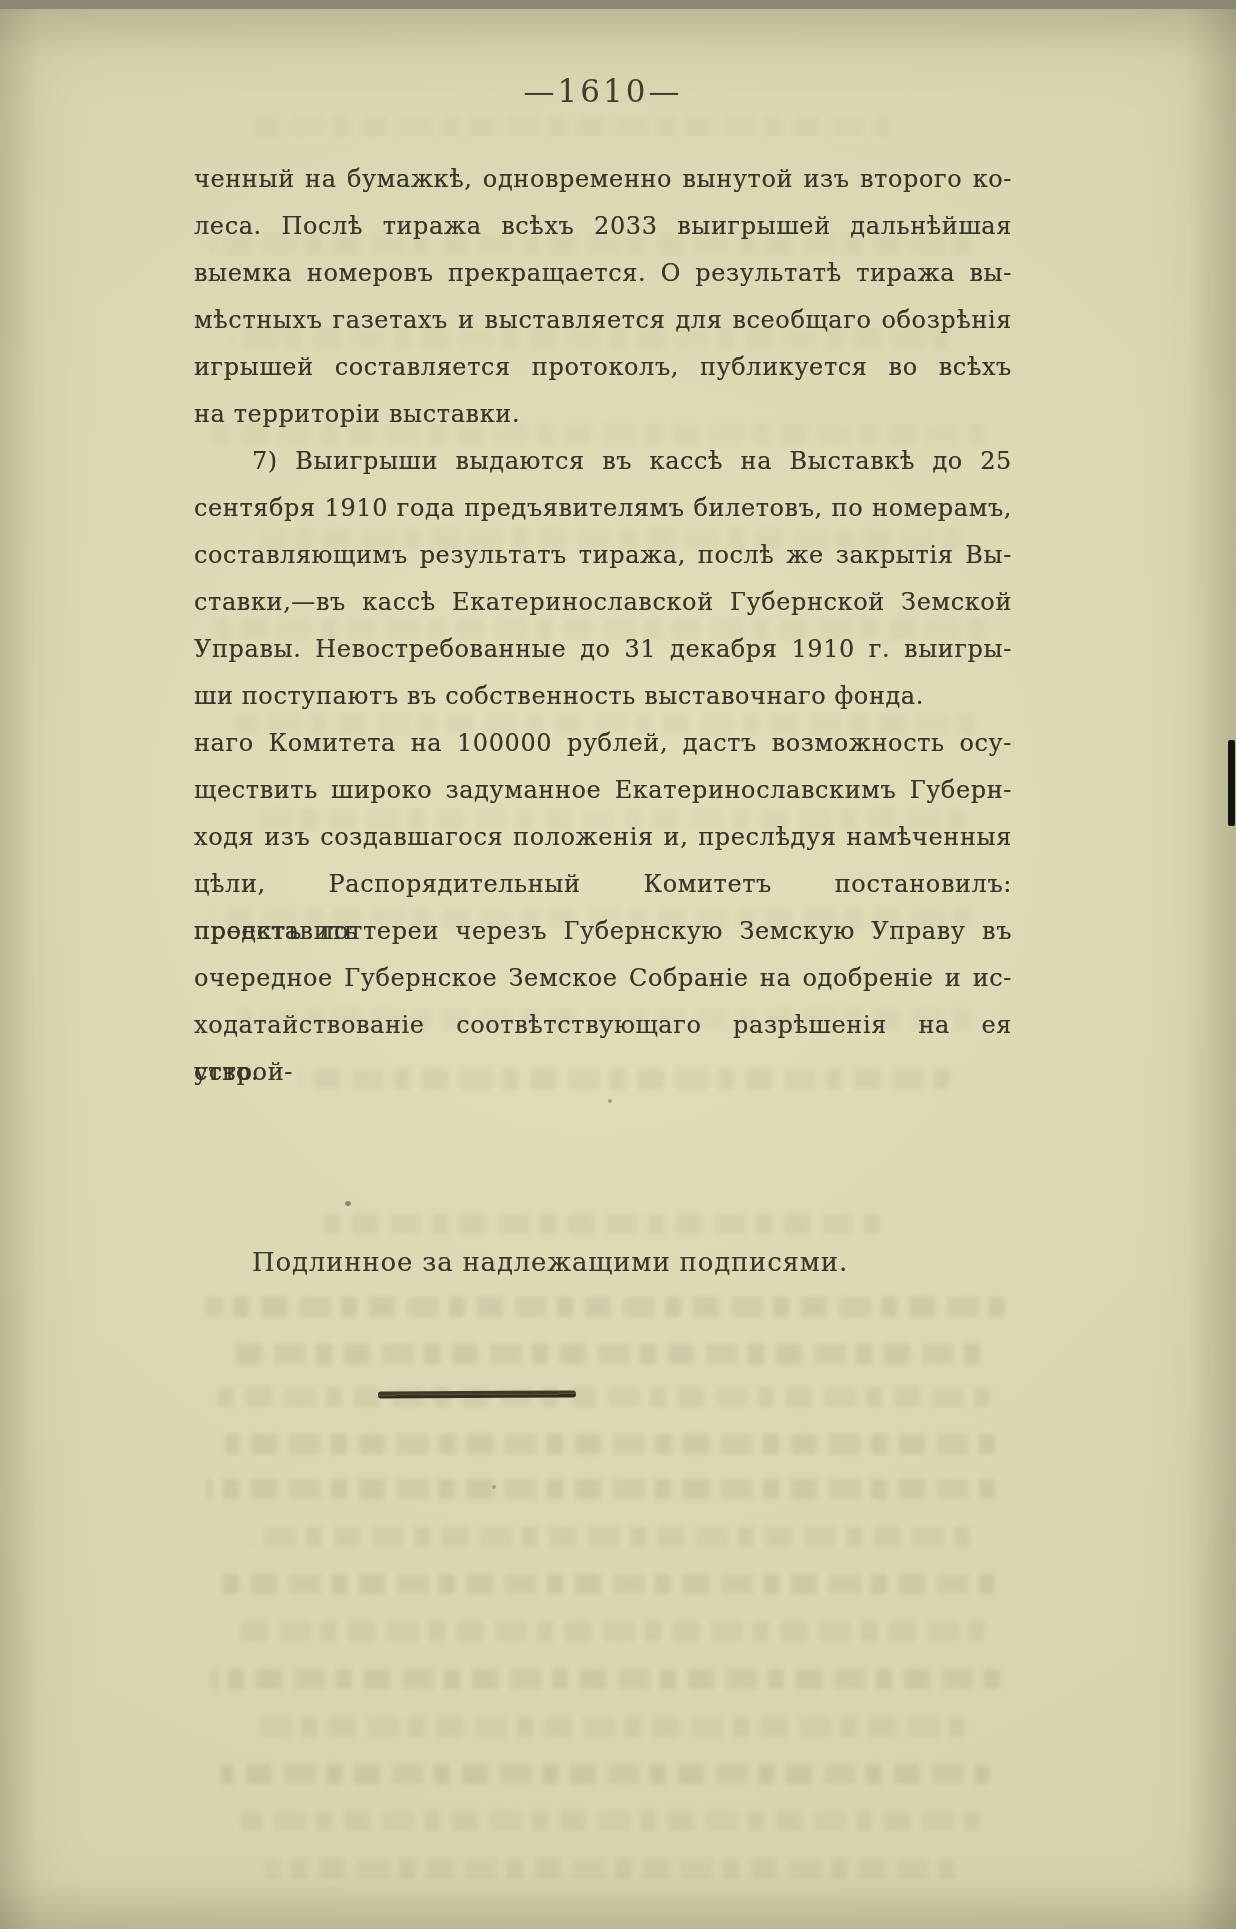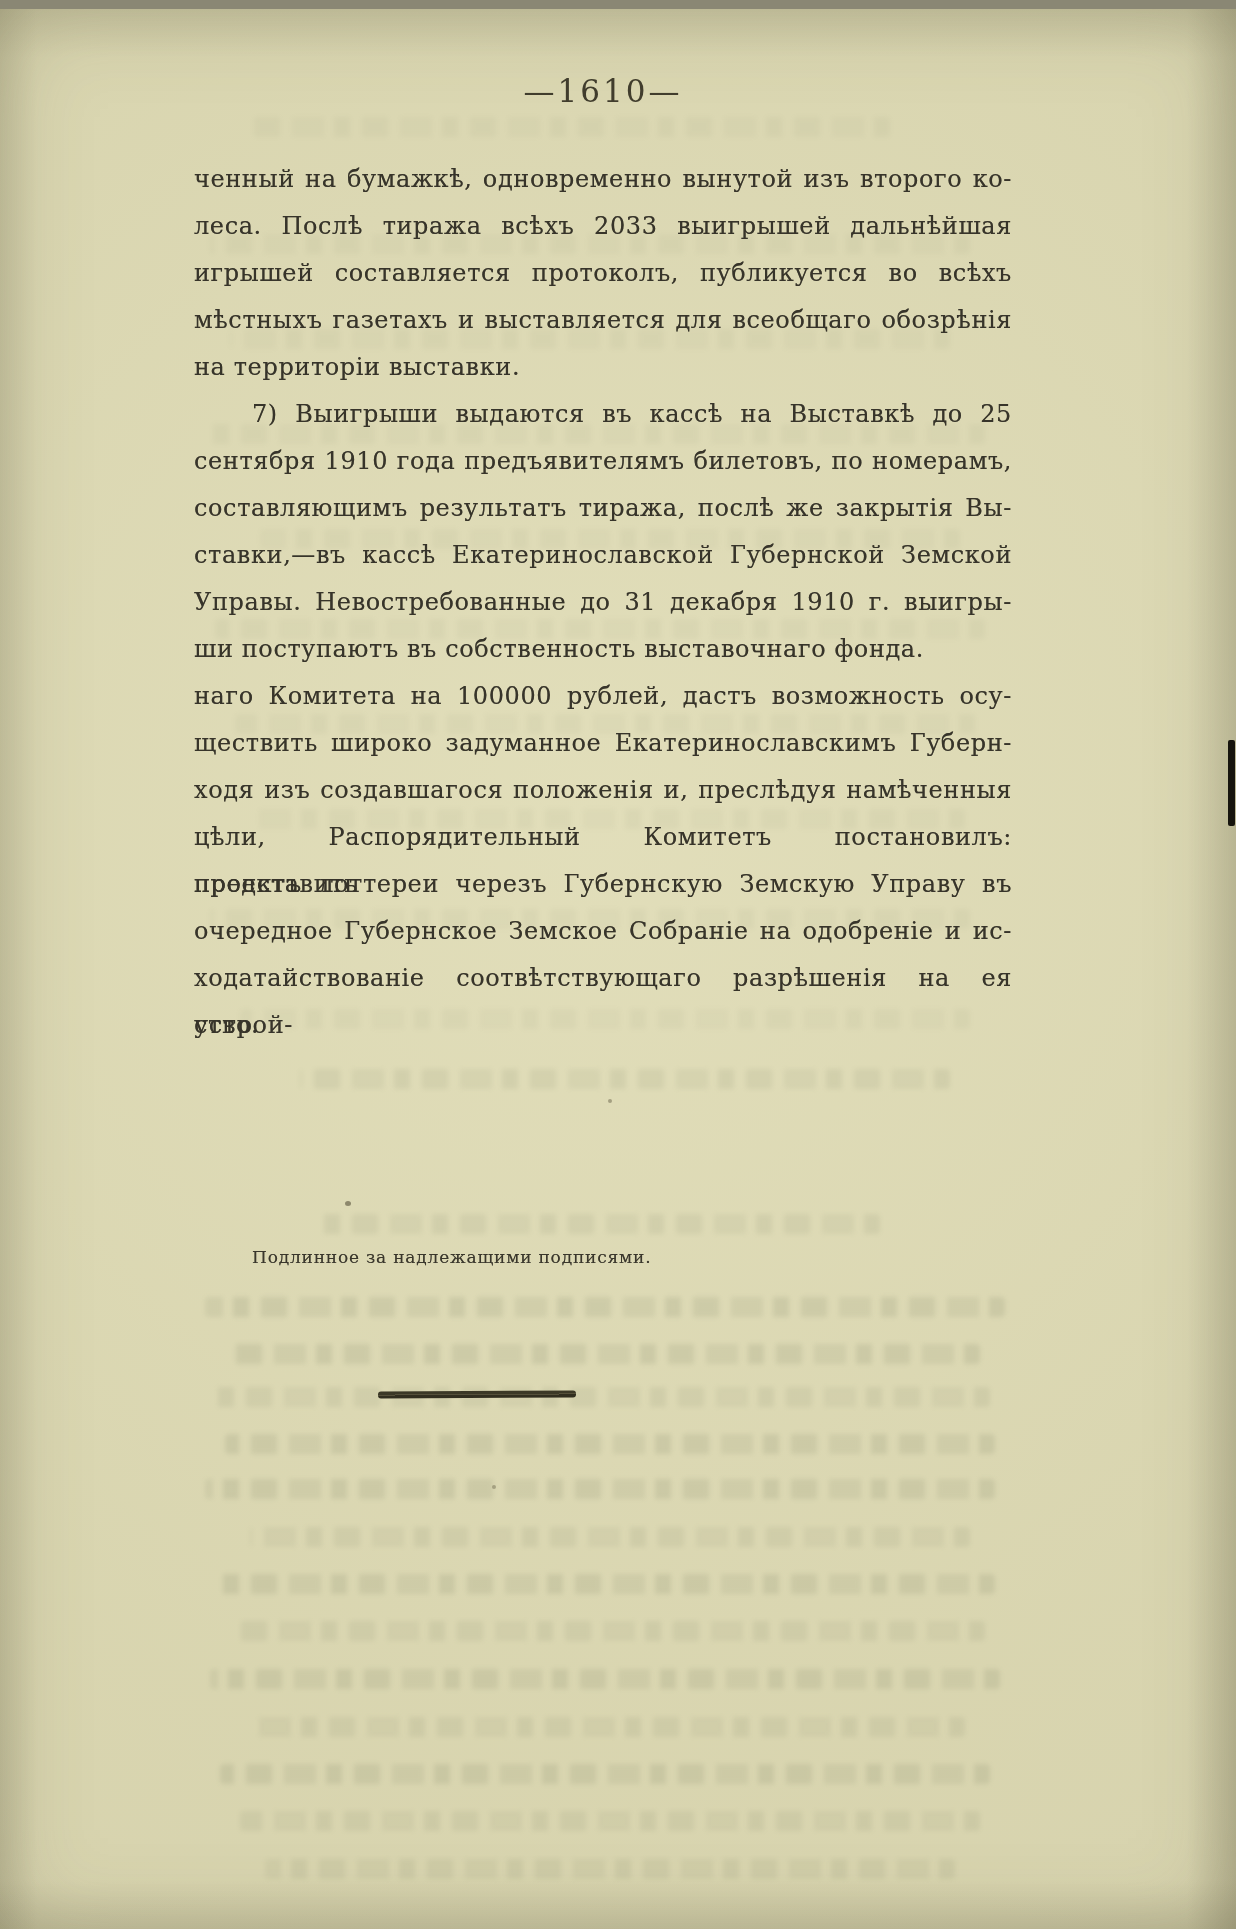--- a/index.html
+++ b/index.html
@@ -24,21 +24,21 @@
   .tline{
     font-size:24px;line-height:47px;height:47px;
     text-align:justify;text-align-last:justify;
     letter-spacing:.6px;
     text-shadow:0 0 .6px rgba(55,52,42,.55);
   }
   .tline.first{ text-indent:58px; }
   .tline.last{ text-align-last:left; }
   .closing{
     position:absolute;top:1238px;left:252px;
-    font-size:17px;color:#3a372c;letter-spacing:.8px;
+    font-size:26px;color:#3a372c;letter-spacing:.8px;
     text-shadow:0 0 .6px rgba(55,52,42,.5);
   }
   .divider{
     position:absolute;top:1382px;left:378px;width:198px;height:7px;
     background:linear-gradient(180deg,#3c3927 0 3px,#55503a 3px 4px,#312e1f 4px 7px);
     border-radius:3px;transform:rotate(-.35deg);
   }
   .ghost{
     position:absolute;height:20px;border-radius:4px;
     filter:blur(2.5px);transform:scaleX(-1);
@@ -85,22 +85,23 @@
   <div class="ghost g-soft" style="left:240px;top:1802px;width:740px;"></div>
   <div class="ghost g-soft" style="left:265px;top:1850px;width:690px;"></div>
 
   <div class="pagenum">—1610—</div>
 
   <div class="body-text">
 
     <div>
       <div class="tline">ченный на бумажкѣ, одновременно вынутой изъ второго ко-</div>
       <div class="tline">леса. Послѣ тиража всѣхъ 2033 выигрышей дальнѣйшая</div>
+      <div class="tline">выемка номеровъ прекращается. О результатѣ тиража вы-</div>
+      <div class="tline">мѣстныхъ газетахъ и выставляется для всеобщаго обозрѣнія</div>
       <div class="tline">игрышей составляется протоколъ, публикуется во всѣхъ</div>
-      <div class="tline">мѣстныхъ газетахъ и выставляется для всеобщаго обозрѣнія</div>
       <div class="tline last">на территоріи выставки.</div>
     </div>
 
     <div>
       <div class="tline first">7) Выигрыши выдаются въ кассѣ на Выставкѣ до 25</div>
       <div class="tline">сентября 1910 года предъявителямъ билетовъ, по номерамъ,</div>
       <div class="tline">составляющимъ результатъ тиража, послѣ же закрытія Вы-</div>
       <div class="tline">ставки,—въ кассѣ Екатеринославской Губернской Земской</div>
       <div class="tline">Управы. Невостребованные до 31 декабря 1910 г. выигры-</div>
       <div class="tline last">ши поступаютъ въ собственность выставочнаго фонда.</div>

